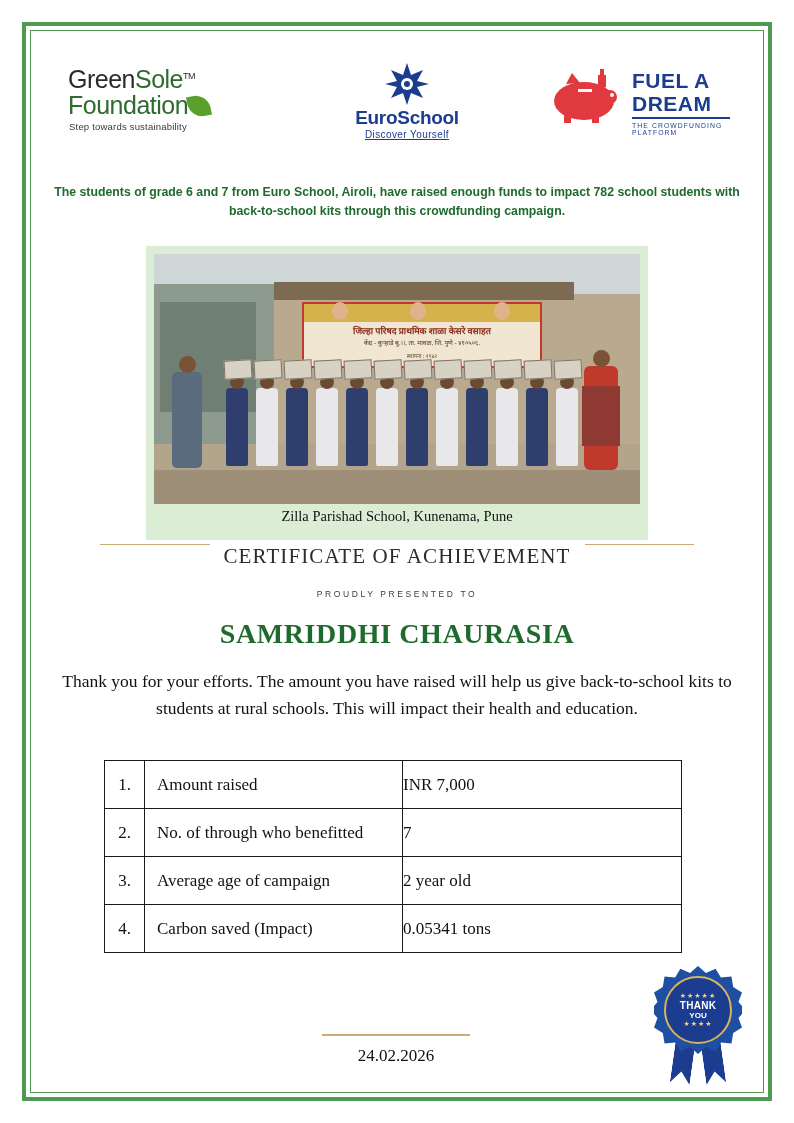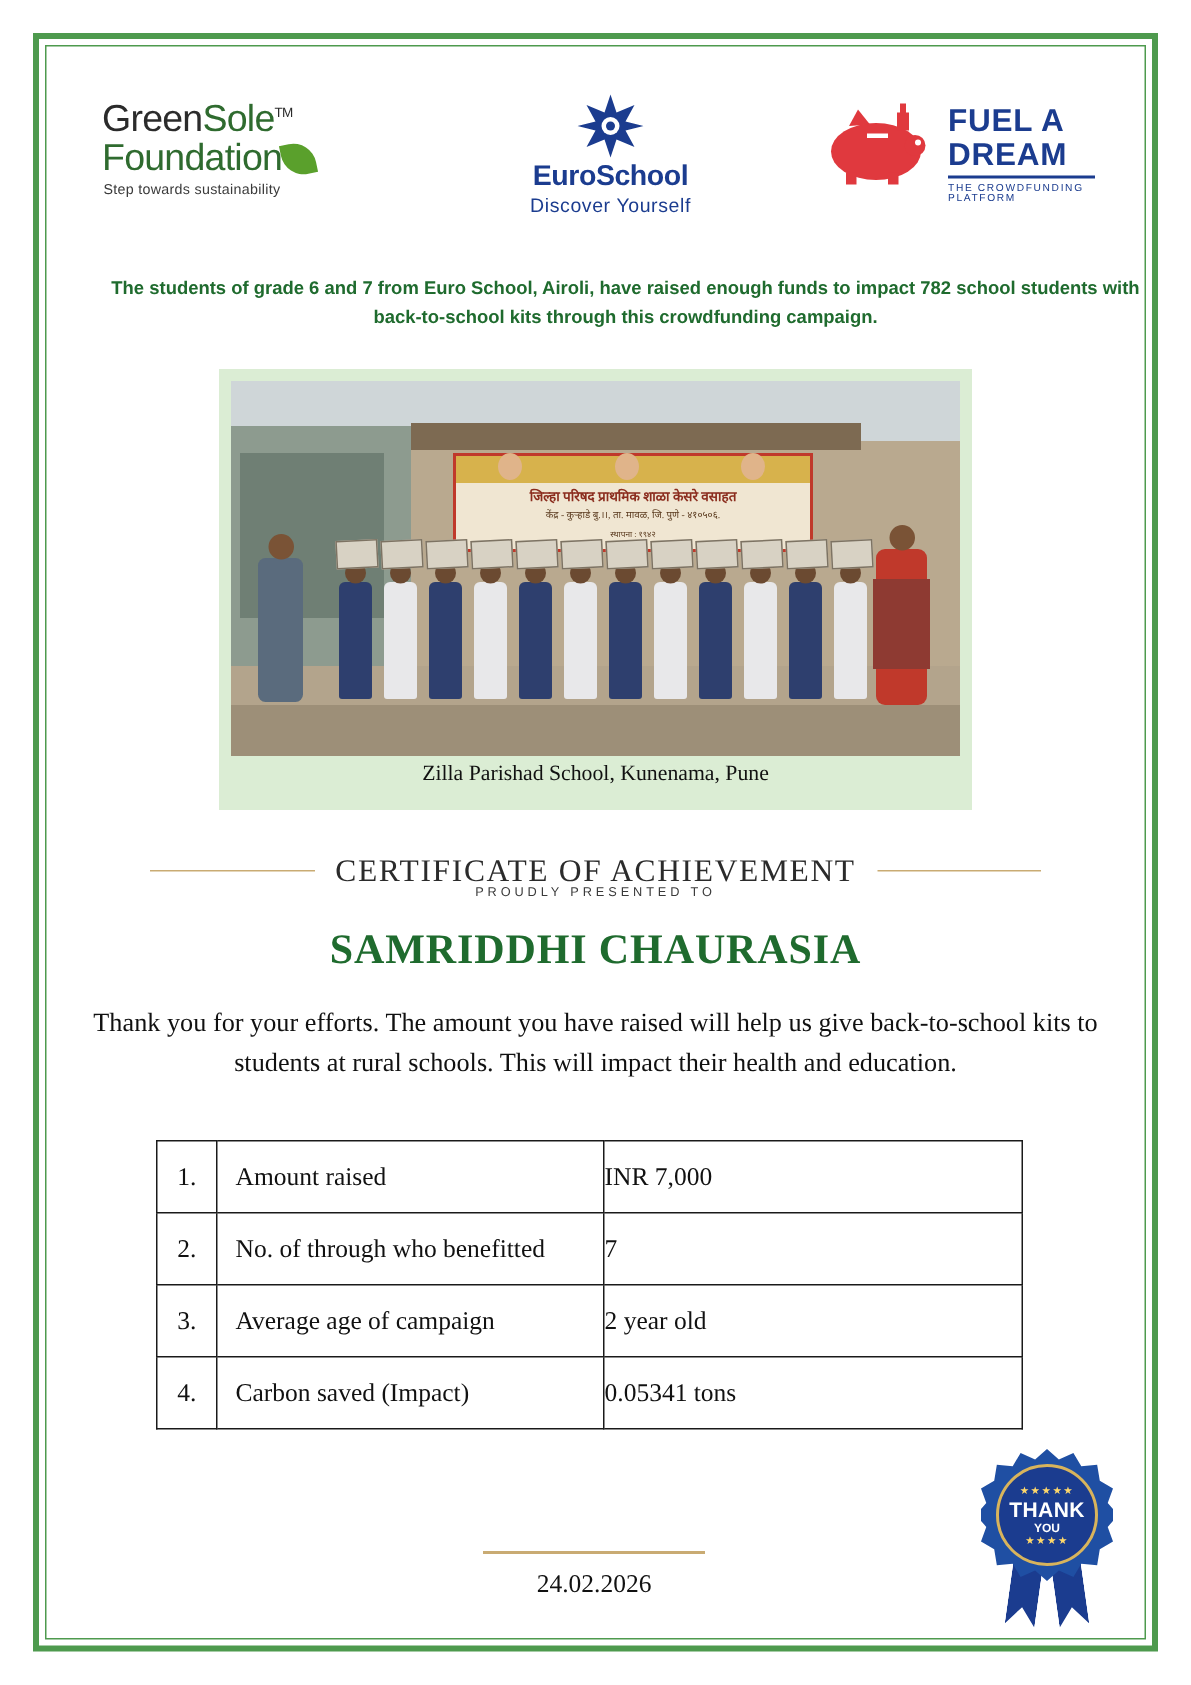--- a/index.html
+++ b/index.html
@@ -83,21 +83,21 @@
   .es-mark {
     position: absolute; left: 50%; top: 2px;
     transform: translateX(-50%);
   }
   .es-name {
     position: absolute; left: 0; top: 48px; width: 100%;
     font-size: 19px; color: #1b3c8f; font-weight: 600; letter-spacing: -0.3px;
   }
   .es-tag {
     position: absolute; left: 0; top: 70px; width: 100%;
-    font-size: 13px; color: #1b3c8f; letter-spacing: 0.4px;
+    font-size: 10px; color: #1b3c8f; letter-spacing: 0.4px; text-decoration: underline;
   }
 
   
   .fuelad {
     width: 190px; height: 80px;
     position: relative;
     font-family: "Liberation Sans", sans-serif;
   }
   .fd-mark { position: absolute; left: 2px; top: 6px; }
   .fd-line1 {
@@ -121,21 +121,20 @@
   .headline {
     position: absolute;
     left: 48px; top: 183px;
     width: 698px;
     text-align: center;
     font-family: "Liberation Sans", sans-serif;
     font-weight: bold;
     font-size: 12.3px;
     line-height: 1.55;
     color: #1f6b2e;
-    margin-left: 20px;
   }
 
   
   .photo-wrap {
     position: absolute;
     left: 146px; top: 246px;
     width: 502px; height: 294px;
     background: #dbedd4;
     padding: 8px 8px 0 8px;
   }
@@ -186,23 +185,23 @@
   .kid.white { background:#e8e8ea; }
   .teacher-l { position:absolute; left:18px; bottom:36px; width:30px; height:96px; background:#5a6b7d; border-radius:5px; }
   .teacher-l::before { content:""; position:absolute; left:7px; top:-16px; width:17px; height:17px; background:#7a5336; border-radius:50%; }
   .teacher-r { position:absolute; right:22px; bottom:34px; width:34px; height:104px; background:#c0392b; border-radius:6px; }
   .teacher-r::before { content:""; position:absolute; left:9px; top:-16px; width:17px; height:17px; background:#7a5336; border-radius:50%; }
   .teacher-r::after { content:""; position:absolute; left:-2px; top:20px; width:38px; height:60px; background:#8e3a32; }
 
   
   .cert-title-row {
     position: absolute;
-    left: 100px; top: 568px;
+    left: 100px; top: 544px;
     width: 594px;
-    display: flex; align-items: center; gap: 14px;
+    display: flex; gap: 14px;
   }
   .rule { flex: 1; height: 1px; background: #c9ab73; }
   .cert-title {
     font-size: 21px; letter-spacing: 1.1px; color: #2b2b2b;
     white-space: nowrap;
   }
   .proudly {
     position: absolute; left: 0; top: 589px; width: 794px;
     text-align: center;
     font-family: "Liberation Sans", sans-serif;
@@ -257,21 +256,21 @@
     position: absolute; left: 14px; top: 10px;
     width: 68px; height: 68px;
     border-radius: 50%;
     background: #1b3c8f;
     border: 2px solid #d8b45c;
     display: flex; flex-direction: column;
     align-items: center; justify-content: center;
     color: #fff; font-family: "Liberation Sans", sans-serif;
   }
   .seal-stars-top { font-size: 7px; letter-spacing: 1px; color: #ffd86b; }
-  .seal-thank { font-size: 14px; font-weight: bold; letter-spacing: 0.3px; }
+  .seal-thank { font-size: 10px; font-weight: bold; letter-spacing: 0.3px; }
   .seal-you { font-size: 8px; font-weight: bold; }
   .seal-stars-bot { font-size: 7px; letter-spacing: 1px; color: #ffd86b; }
 
   
   .date-rule {
     position: absolute; left: 322px; top: 1034px;
     width: 148px; height: 2px; background: #c9ab73;
   }
   .date-text {
     position: absolute; left: 246px; top: 1046px; width: 300px;

